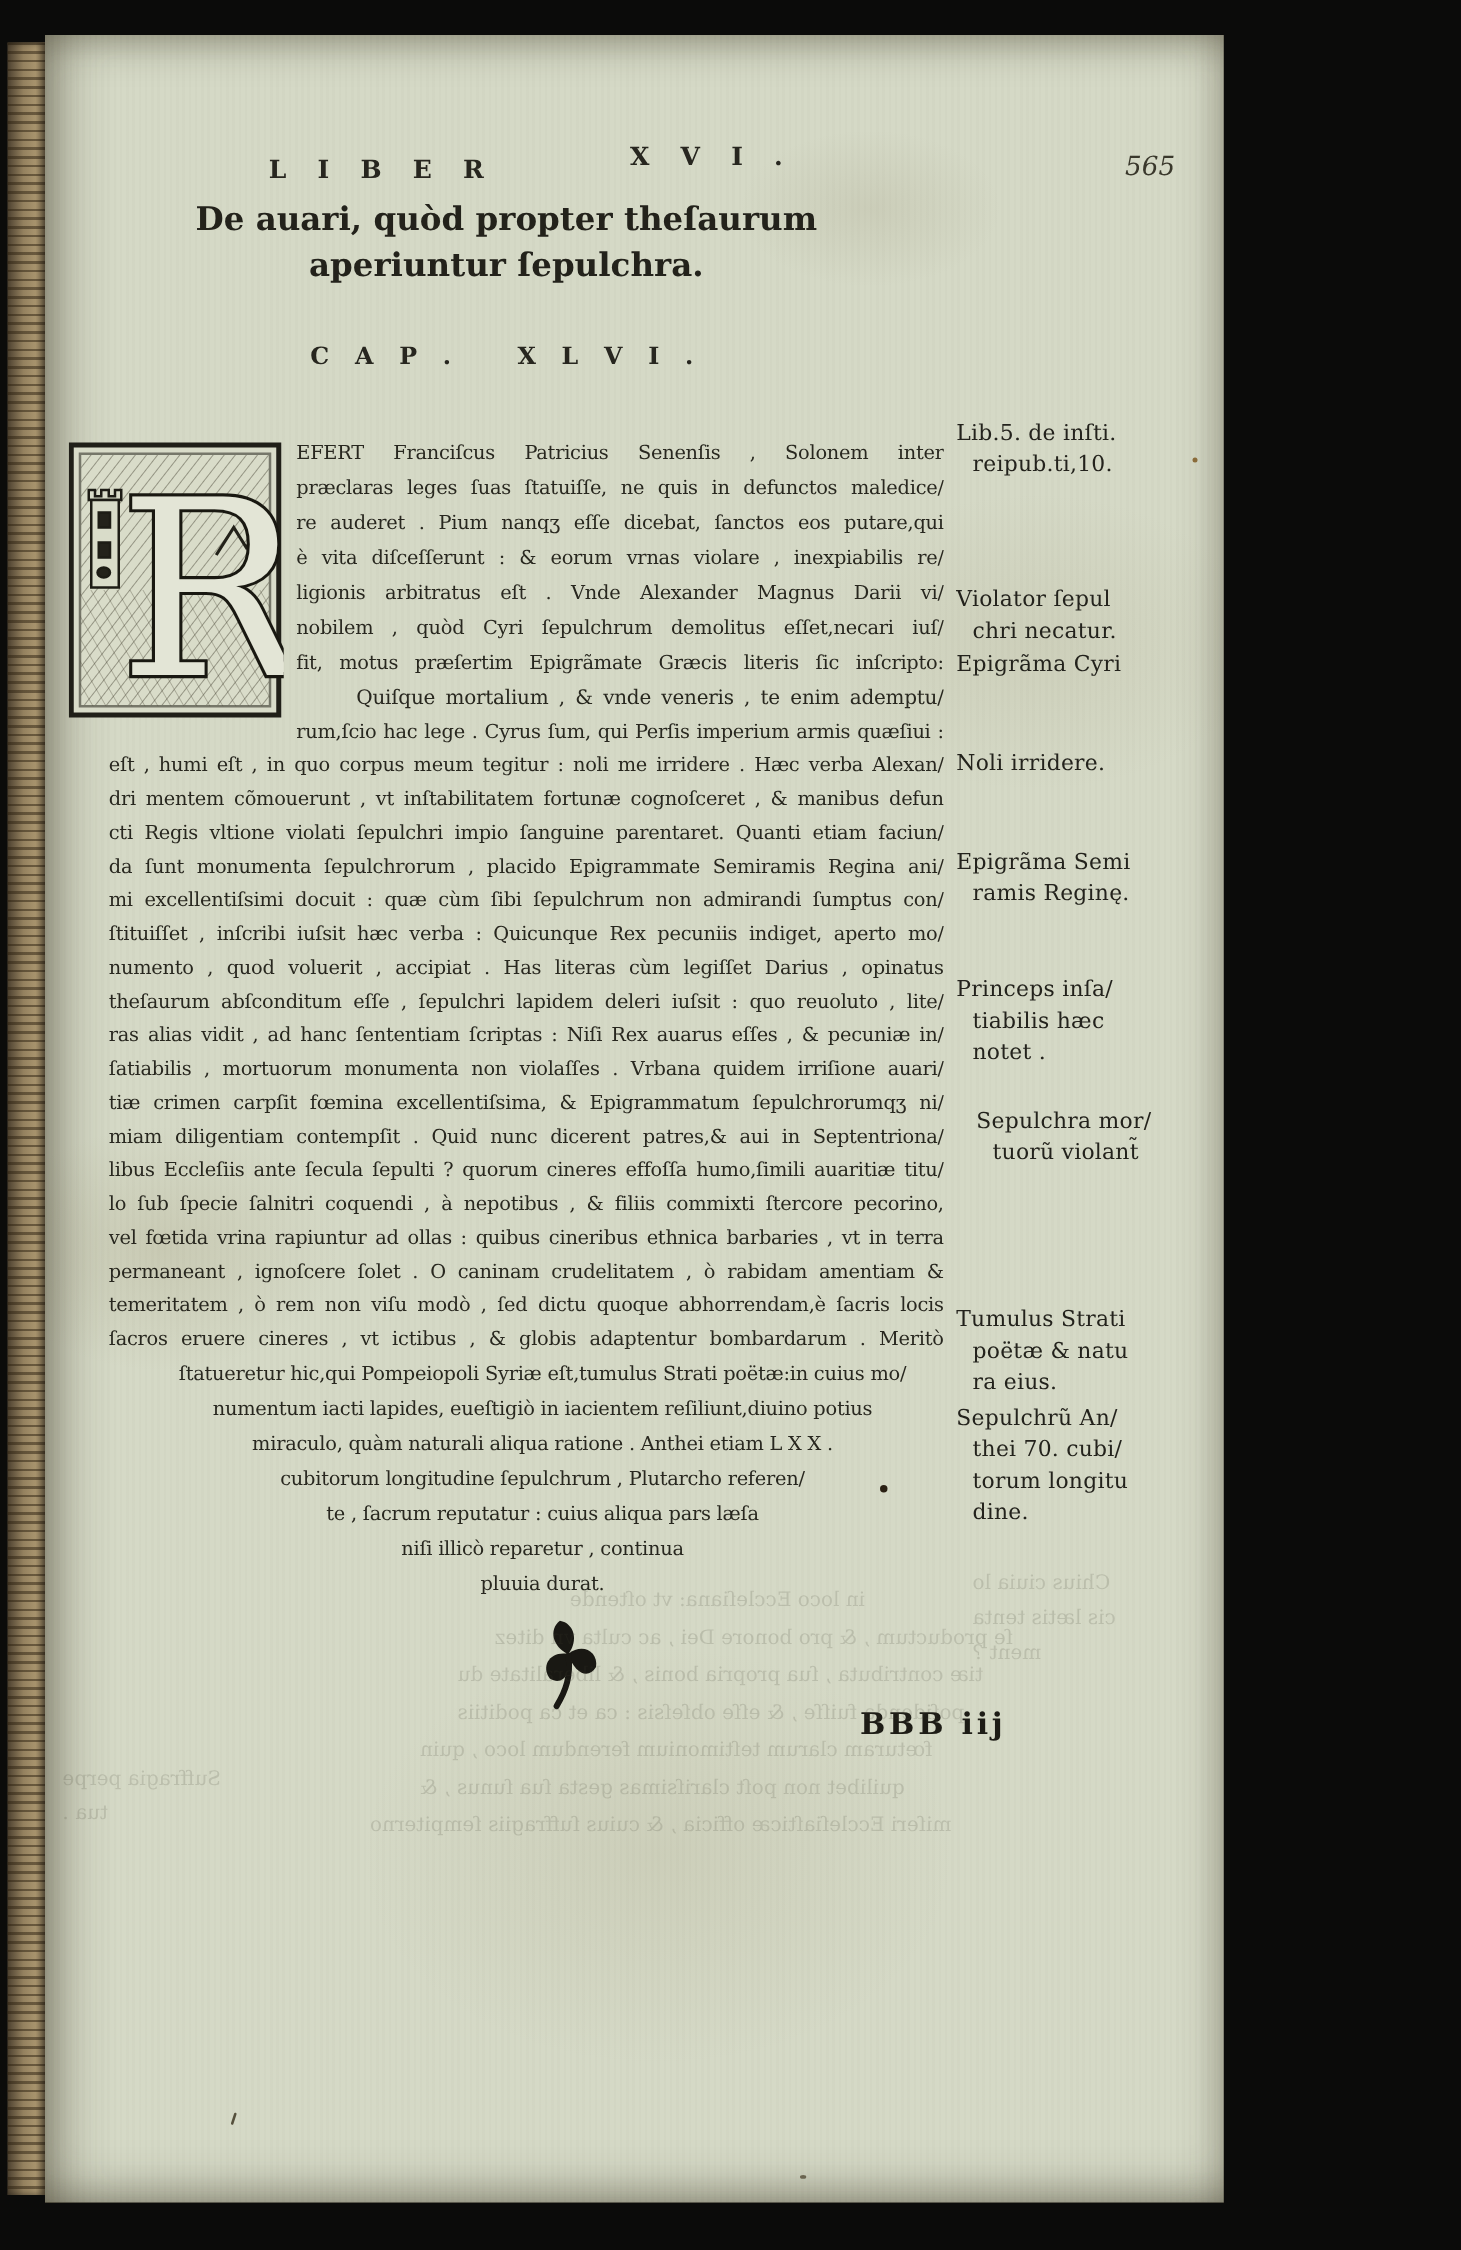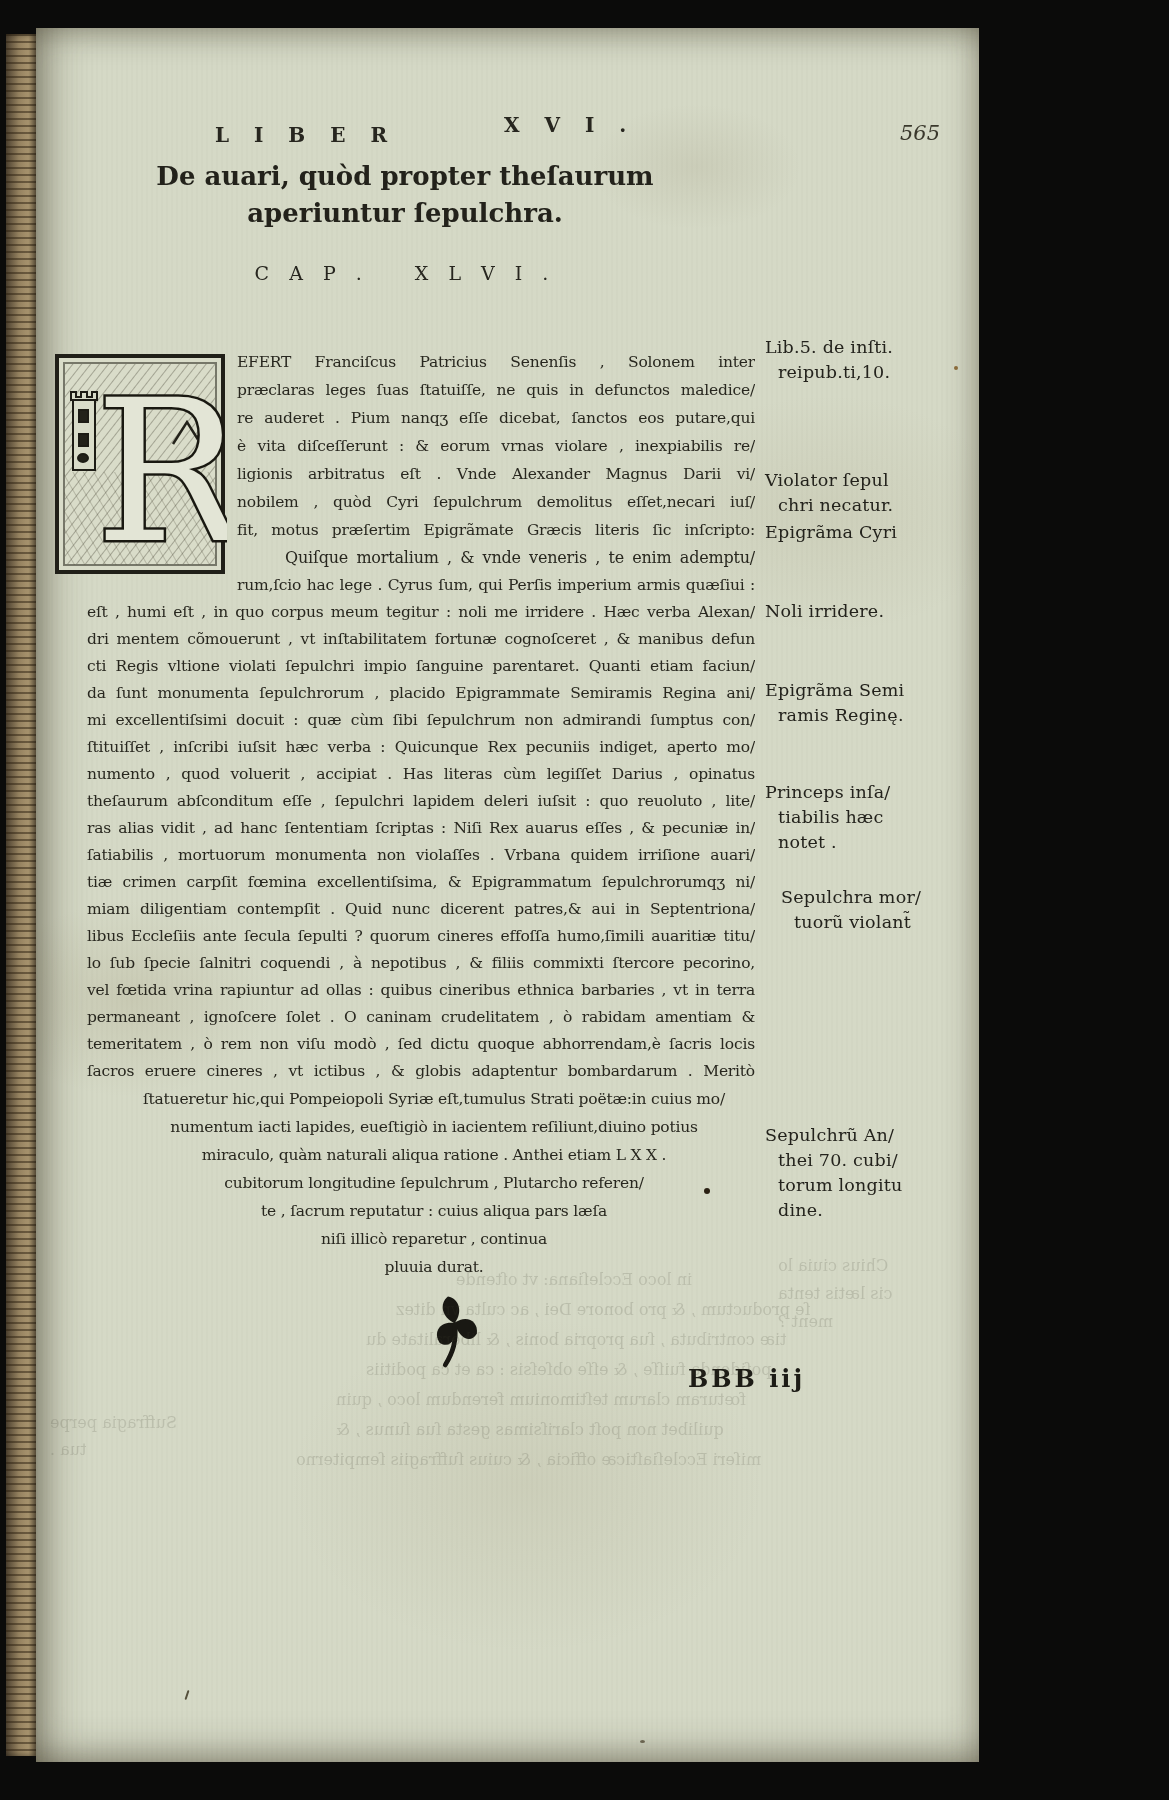--- a/index.html
+++ b/index.html
@@ -24,22 +24,22 @@
                inset 0 22px 34px -18px rgba(55,48,30,.35),
                inset 0 -26px 40px -20px rgba(55,48,30,.40);
     color:#27261f;}
   
   .hdr-liber{position:absolute;left:179px;top:95px;font-size:20px;letter-spacing:9px;font-weight:bold;}
   .hdr-num{position:absolute;left:468px;top:85px;font-size:20px;letter-spacing:9px;font-weight:bold;}
   .hdr-page{position:absolute;left:864px;top:93px;font-size:21px;font-style:italic;color:#3a382c;}
   
   .title{position:absolute;left:19px;top:130px;width:700px;text-align:center;
          font-size:26px;font-weight:bold;line-height:37px;color:#23221b;}
-  .cap-row{position:absolute;left:19px;top:234px;width:700px;text-align:center;
-           font-size:19px;font-weight:normal;letter-spacing:7px;}
+  .cap-row{position:absolute;left:19px;top:246px;width:700px;text-align:center;
+           font-size:19px;font-weight:bold;letter-spacing:7px;}
   .cap-row .gap{display:inline-block;width:46px;}
   
   .body-col{position:absolute;left:19px;top:320px;width:700px;font-size:15.5px;
             letter-spacing:-0.2px;color:#28271f;}
   .initial-float{float:left;width:172px;height:224px;margin:4px 10px 2px 0;}
   .bline{height:27px;line-height:27px;overflow:hidden;text-align:justify;text-align-last:justify;margin-left:32px;}
   .capline{height:28px;line-height:28px;overflow:hidden;text-align:justify;text-align-last:justify;}
   .bridge{height:28px;line-height:28px;overflow:hidden;margin-left:230px;
           text-align:justify;text-align-last:justify;font-size:16px;}
   .taper-wrap{padding-left:58px;}
@@ -176,20 +176,25 @@
         </div>
         <div class="margin-note" style="top: 752px;">
           <div class="mn-line">Princeps inſa/</div>
           <div class="mn-line mn-indent">tiabilis hæc</div>
           <div class="mn-line mn-indent">notet .</div>
         </div>
         <div class="margin-note" style="top: 857px; margin-left: 16px;">
           <div class="mn-line">Sepulchra mor/</div>
           <div class="mn-line mn-indent">tuorũ violant̃</div>
         </div>
+        <div class="margin-note" style="top: 1016px;">
+          <div class="mn-line">Tumulus Strati</div>
+          <div class="mn-line mn-indent">poëtæ &amp; natu</div>
+          <div class="mn-line mn-indent">ra eius.</div>
+        </div>
         <div class="margin-note" style="top: 1095px;">
           <div class="mn-line">Sepulchrũ An/</div>
           <div class="mn-line mn-indent">thei 70. cubi/</div>
           <div class="mn-line mn-indent">torum longitu</div>
           <div class="mn-line mn-indent">dine.</div>
         </div>
       </div>
 
     <div class="ornament">
       <svg width="48" height="74" viewBox="0 0 40 62" xmlns="http://www.w3.org/2000/svg">

